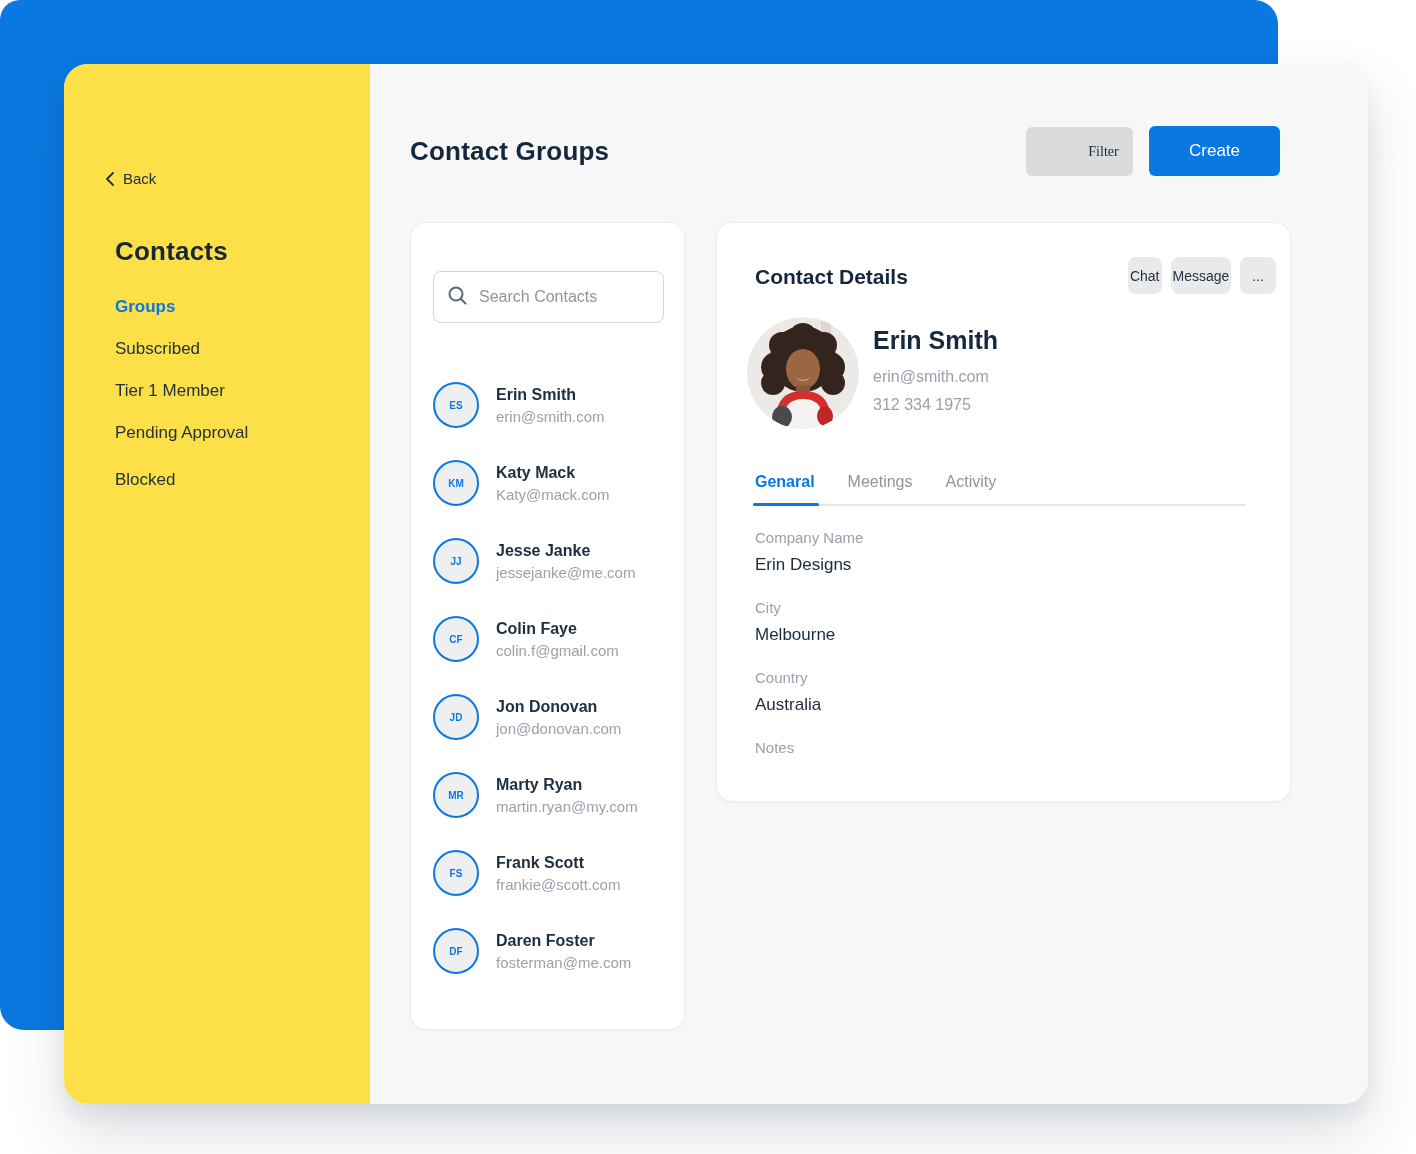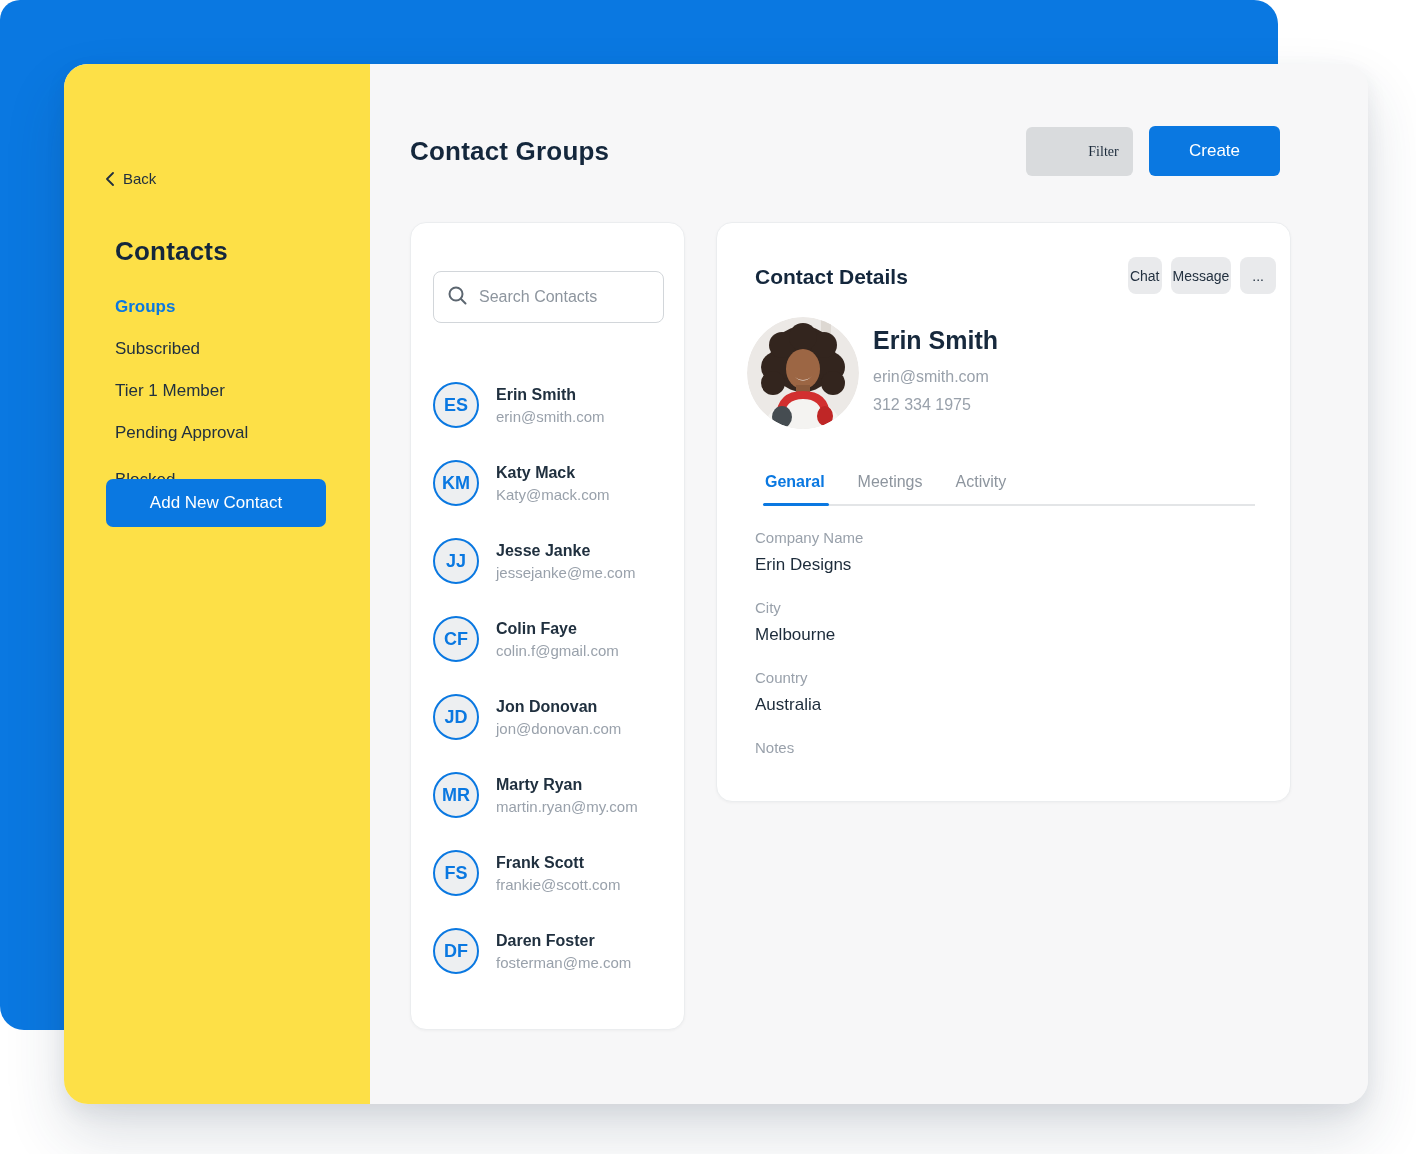--- a/index.html
+++ b/index.html
@@ -30,35 +30,35 @@
   .filter-btn { position:absolute; left:656px; top:63px; width:107px; height:49px; background:#d9dbdd; color:#1b2a3a; border:none; border-radius:6px; font-size:14px; cursor:pointer; font-family:Liberation Serif, serif;padding-left:48px; }
   .create-btn { position:absolute; left:779px; top:62px; width:131px; height:50px; background:#0a78e1; color:#ffffff; border:none; border-radius:6px; font-size:17px; cursor:pointer; font-family:inherit; }
 
   
   .list-panel { position:absolute; left:40px; top:158px; width:275px; height:808px; background:#ffffff; border:1px solid #ebedef; border-radius:16px; box-shadow:0 1px 3px rgba(0,0,0,.04); }
   .search-box { position:absolute; left:22px; top:48px; width:231px; height:52px; border:1.5px solid #d2d6da; border-radius:8px; background:#ffffff; display:flex; align-items:center; padding:0 12px 0 13px; gap:11px; }
   .search-box input { border:none; outline:none; flex:1; min-width:0; font-size:16px; color:#24323f; font-family:inherit; background:transparent; }
   .search-box input::placeholder { color:#8d959e; }
   .rows { position:absolute; left:22px; top:143px; right:10px; }
   .row { height:78px; display:flex; align-items:center; gap:17px; cursor:pointer; }
-  .avatar { width:46px; height:46px; flex:none; border-radius:50%; background:#edeff1; border:2px solid #0a78e1; color:#0a78e1; font-size:18px; font-weight:700; display:flex; align-items:center; justify-content:center;text-align:center; }
+  .avatar { width:46px; height:46px; flex:none; border-radius:50%; background:#edeff1; border:2px solid #0a78e1; color:#0a78e1; font-size:10px; font-weight:700; display:flex; align-items:center; justify-content:center;text-align:center; }
   .row-name { font-size:16px; font-weight:600; color:#20303f; margin-bottom:4px; }
   .row-email { font-size:15px; color:#99a1ab; }
 
   
   .details-panel { position:absolute; left:346px; top:158px; width:575px; height:580px; background:#ffffff; border:1px solid #ebedef; border-radius:16px; box-shadow:0 1px 3px rgba(0,0,0,.04); }
   .details-title { position:absolute; left:38px; top:42px; font-size:21px; font-weight:700; color:#14273c; }
   .chip-row { position:absolute; right:14px; top:34px; display:flex; gap:9px; }
   .chip { height:37px; background:#e9eaec; border:none; border-radius:8px; color:#233140; font-size:14px; padding:0 2px; cursor:pointer; font-family:inherit; }
   .chip.more { padding:0 12px; }
   .photo { position:absolute; left:30px; top:94px; width:112px; height:112px; border-radius:50%; overflow:hidden; }
   .contact-name { position:absolute; left:156px; top:103px; font-size:25px; font-weight:700; color:#17293d; }
   .contact-email { position:absolute; left:156px; top:145px; font-size:16px; color:#99a1ab; }
   .contact-phone { position:absolute; left:156px; top:173px; font-size:16px; color:#99a1ab; }
-  .tabs { position:absolute; left:48px; top:250px; width:490px; display:flex; gap:33px; border-bottom:2px solid #e3e5e7; padding-bottom:13px; }
+  .tabs { position:absolute; left:38px; top:250px; width:490px; display:flex; gap:33px; border-bottom:2px solid #e3e5e7; padding-bottom:13px; }
   .tab { font-size:16px; color:#8d959e; cursor:pointer; position:relative; }
   .tab.active { color:#0a78e1; font-weight:600; }
   .tab.active::after { content:""; position:absolute; left:-2px; right:-4px; bottom:-15px; height:3px; border-radius:2px; background:#0a78e1; }
   .fields { position:absolute; left:38px; top:306px; }
   .field { margin-bottom:24px; }
   .field-label { font-size:15px; color:#99a1ab; margin-bottom:9px; }
   .field-value { font-size:17px; font-weight:500; color:#1c2b3a; }
 </style>
 </head>
 <body>
@@ -81,21 +81,20 @@
       <div class="sidebar-title">Contacts</div>
 
       <div class="side-nav">
         <div class="side-item active">Groups</div>
         <div class="side-item">Subscribed</div>
         <div class="side-item">Tier 1 Member</div>
         <div class="side-item">Pending Approval</div>
         <div class="side-item gap">Blocked</div>
       </div>
 
-      <button class="add-btn">Add New Contact</button>
     </div>
 
     <div class="main">
       <div class="page-title">Contact Groups</div>
       <button class="filter-btn">Filter</button>
       <button class="create-btn">Create</button>
 
       <div class="list-panel">
         <div class="search-box">
           <span>

